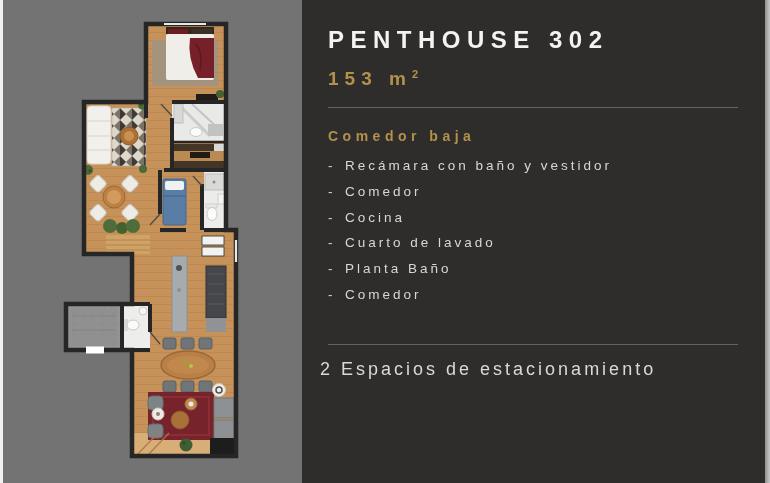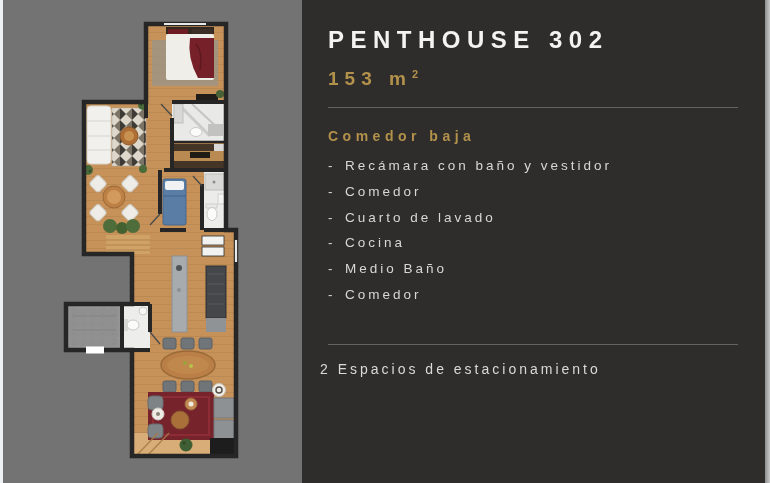--- a/index.html
+++ b/index.html
@@ -17,21 +17,21 @@
         line-height:22px;}
   .area sup{font-size:11px;letter-spacing:0;}
   .divider{border:0;border-top:1px solid #65635f;margin:17px 0 0 0;}
   .section-heading{margin:20px 0 0 0;font-size:14px;font-weight:700;letter-spacing:4.5px;
         color:#b2914b;line-height:16px;}
   .features{list-style:none;margin:9px 0 0 0;padding:0;font-size:13.5px;letter-spacing:3px;
         color:#d9d7d3;}
   .features li{line-height:25.7px;white-space:nowrap;}
   .features .dash{display:inline-block;width:8px;margin-right:9px;}
   .divider2{border:0;border-top:1px solid #65635f;margin:36px 0 0 0;}
-  .footer-note{margin:15px 0 0 -8px;font-size:14px;letter-spacing:3px;color:#dbd9d6;
+  .footer-note{margin:15px 0 0 -8px;font-size:18px;letter-spacing:3px;color:#dbd9d6;
         line-height:18px;white-space:nowrap;}
 </style>
 </head>
 <body>
 
 <div class="stage">
 
   <div class="edge-left"></div>
 
   <div class="plan-wrap">
@@ -209,23 +209,23 @@
     <h1 class="title">PENTHOUSE 302</h1>
     <div class="area"><span>153</span> <span>m</span><sup>2</sup></div>
 
     <hr class="divider">
 
     <h2 class="section-heading">Comedor baja</h2>
 
     <ul class="features">
       <li><span class="dash">-</span><span>Recámara con baño y vestidor</span></li>
       <li><span class="dash">-</span><span>Comedor</span></li>
+      <li><span class="dash">-</span><span>Cocina</span></li>
       <li><span class="dash">-</span><span>Cuarto de lavado</span></li>
-      <li><span class="dash">-</span><span>Cocina</span></li>
-      <li><span class="dash">-</span><span>Medio Baño</span></li>
+      <li><span class="dash">-</span><span>Planta Baño</span></li>
       <li><span class="dash">-</span><span>Comedor</span></li>
     </ul>
 
     <hr class="divider2">
 
     <div class="footer-note">2 Espacios de estacionamiento</div>
   </aside>
 
   <div class="edge-right"></div>
 </div>

